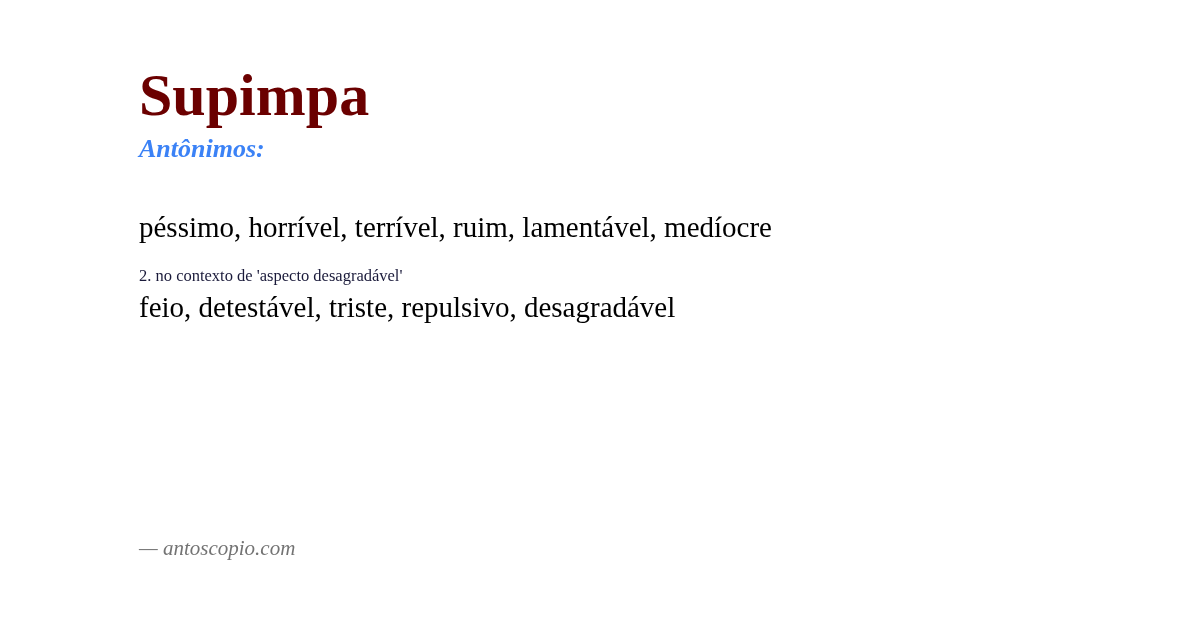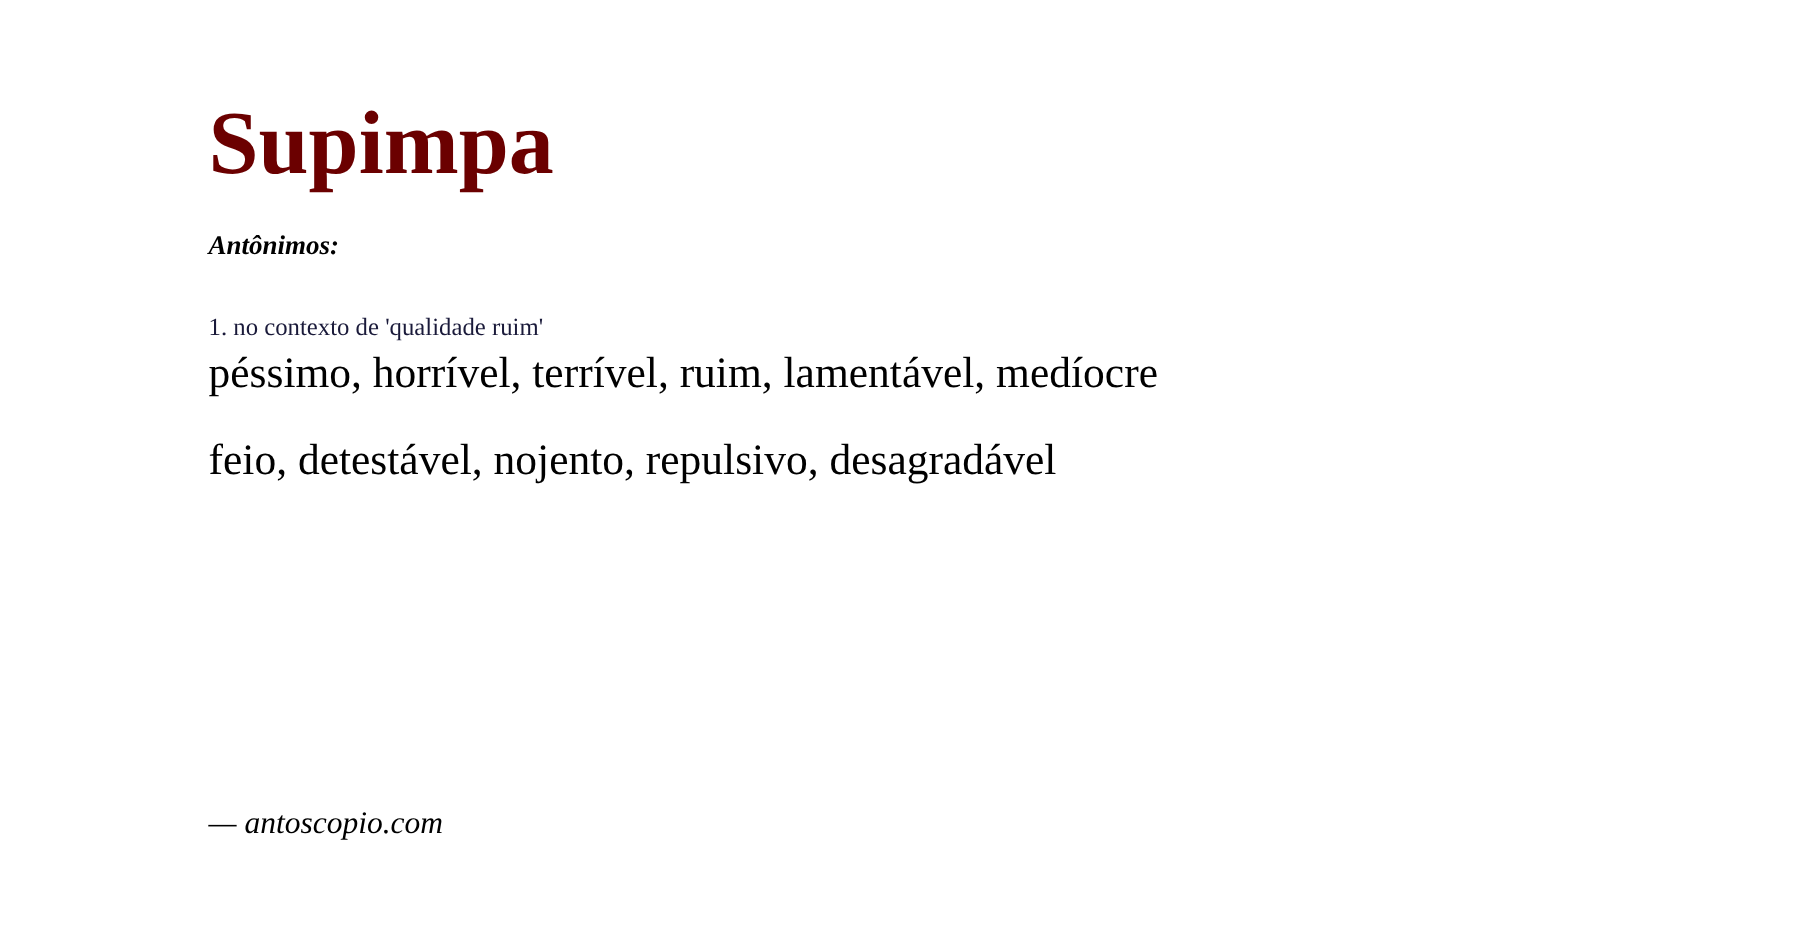--- a/index.html
+++ b/index.html
@@ -31,24 +31,23 @@
     color: #6b0000;
     letter-spacing: 0px;
   }
   .subtitle {
     position: absolute;
     left: 139px;
     top: 134px;
     font-family: "Liberation Serif", serif;
     font-weight: bold;
     font-style: italic;
-    font-size: 18px;
+    font-size: 26px;
     line-height: 30px;
-    color: #000000;
-    margin-top: 14px;
+    color: #3b82f6;
   }
   .senses {
     position: absolute;
     left: 139px;
     top: 207px;
     width: 1000px;
   }
   .sense {
     margin-bottom: 18px;
   }
@@ -70,44 +69,44 @@
     white-space: nowrap;
   }
   .footer {
     position: absolute;
     left: 139px;
     top: 534px;
     font-family: "Liberation Serif", serif;
     font-style: italic;
     font-size: 21px;
     line-height: 28px;
-    color: #000000;
+    color: #737373;
   }
 </style>
 </head>
 <body>
 
 <div class="page">
 
   <div class="headword">Supimpa</div>
 
   <div class="subtitle">Antônimos:</div>
 
   <div class="senses">
 
     <div class="sense">
-      <div class="sense-context">
-        <span class="num">1.</span>
-        <span>no contexto de 'qualidade ruim'</span>
-      </div>
       <div class="sense-words">péssimo, horrível, terrível, ruim, lamentável, medíocre</div>
     </div>
 
     <div class="sense">
-      <div class="sense-words">feio, detestável, nojento, repulsivo, desagradável</div>
+      <div class="sense-context">
+        <span class="num">2.</span>
+        <span>no contexto de 'aspecto desagradável'</span>
+      </div>
+      <div class="sense-words">feio, detestável, triste, repulsivo, desagradável</div>
     </div>
 
 
   </div>
 
   <div class="footer">— antoscopio.com</div>
 
 </div>
 
 </body></html>

